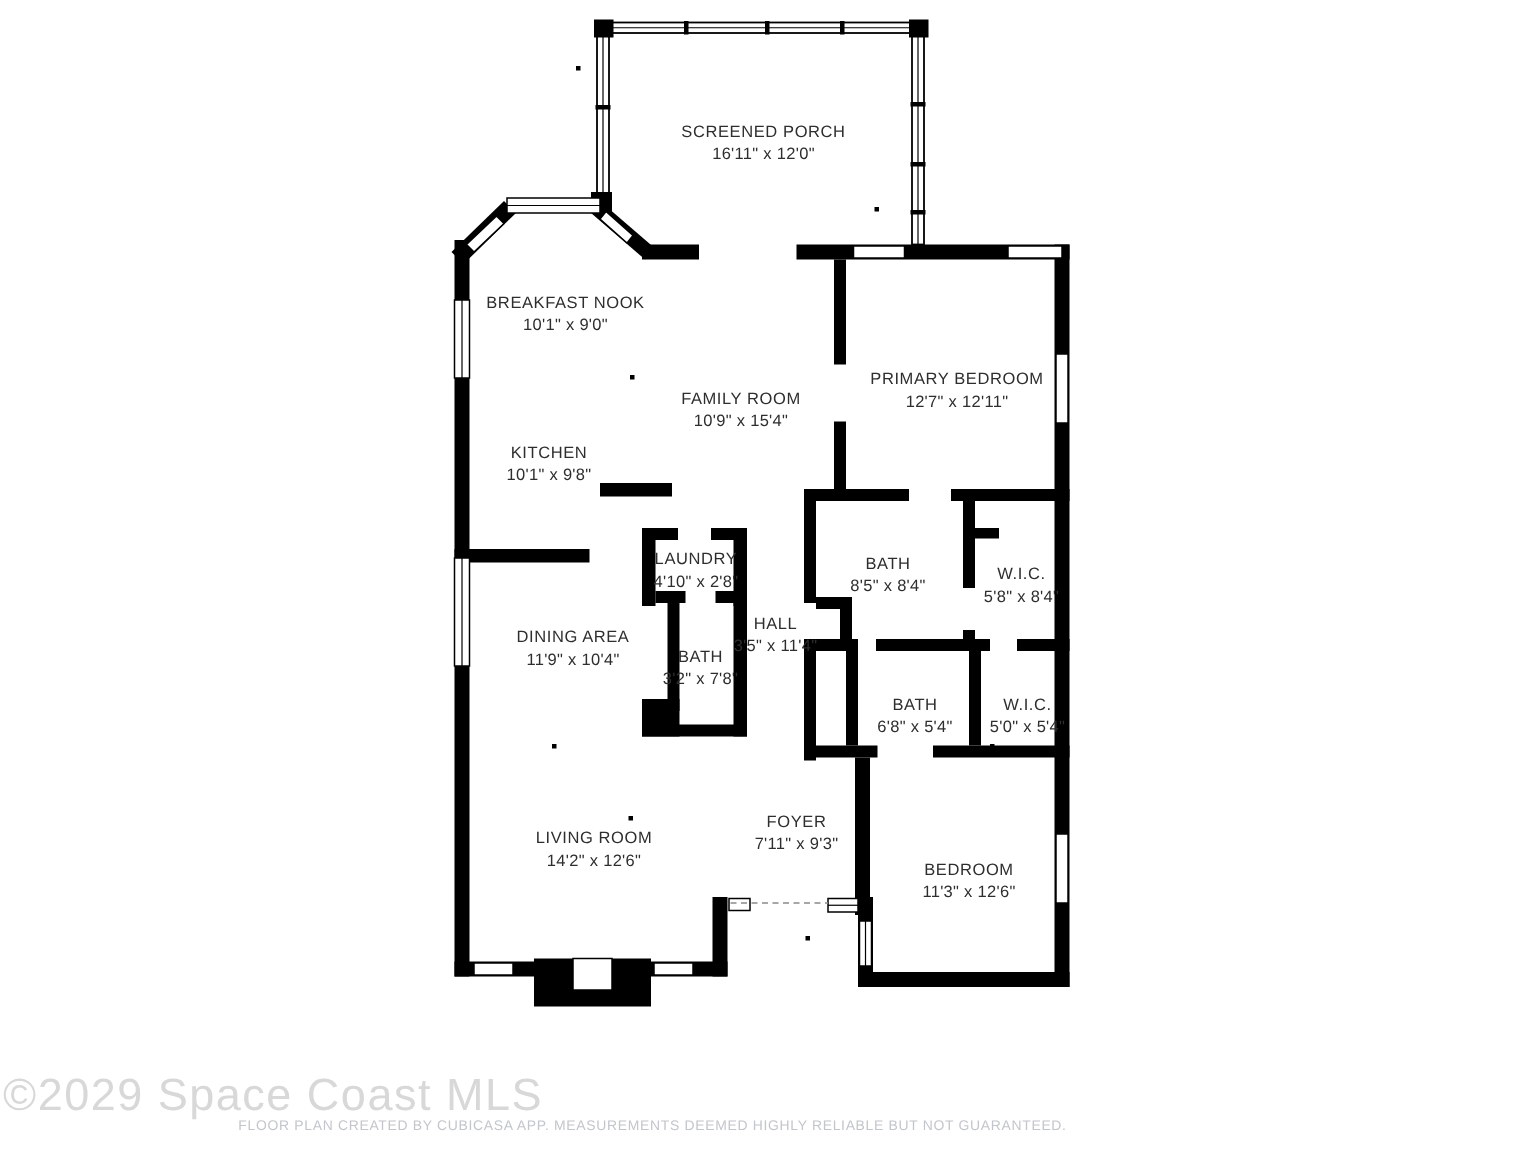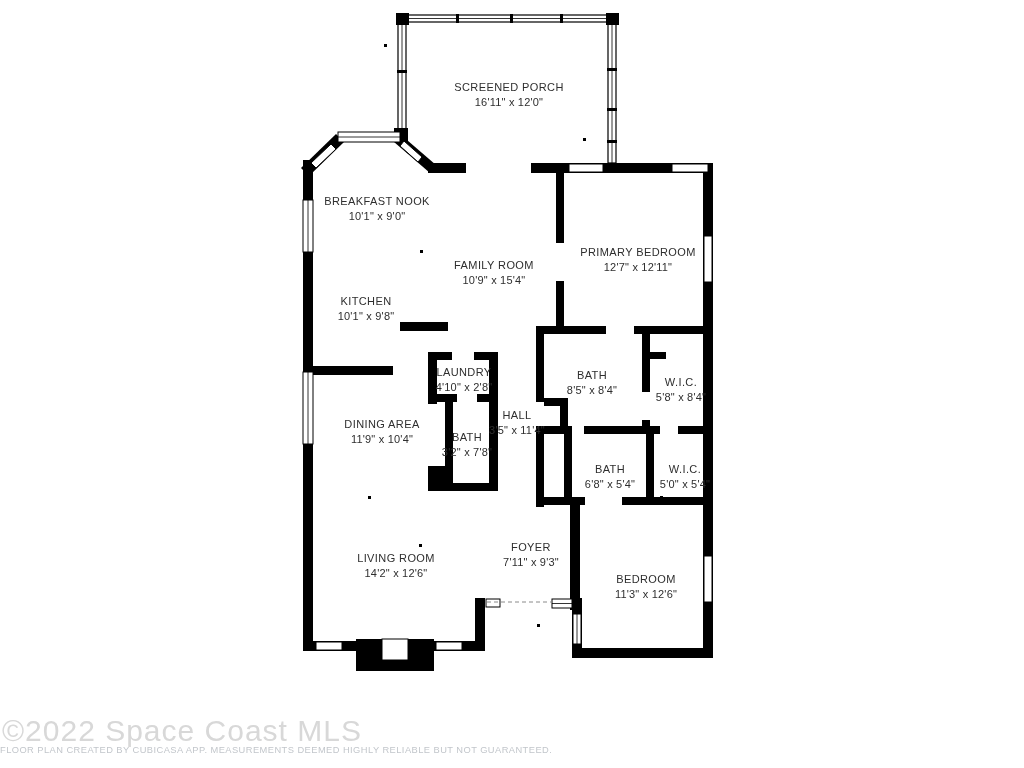--- a/index.html
+++ b/index.html
@@ -9,21 +9,21 @@
   .k{fill:#000;}
   .pw{fill:#fff;stroke:#000;stroke-width:1.2;}
   .w{fill:#fff;stroke:#000;stroke-width:1;}
   .wl{stroke:#000;stroke-width:0.8;}
   .room-name{font-family:"Liberation Sans",sans-serif;font-size:11px;fill:#2e2e2e;
              text-anchor:middle;letter-spacing:0.4px;}
   .room-dims{font-family:"Liberation Sans",sans-serif;font-size:11px;fill:#2e2e2e;
              text-anchor:middle;letter-spacing:0.2px;}
   #watermark{position:absolute;left:2px;top:714px;font-size:30px;letter-spacing:1px;
              color:#d8d8d8;white-space:nowrap;}
-  #footer-note{position:absolute;left:0;top:745px;width:870px;text-align:left;
+  #footer-note{position:absolute;left:0;top:745px;width:870px;text-align:center;
              font-size:9.3px;letter-spacing:0.45px;color:#c2c6cb;white-space:nowrap;}
 </style>
 </head>
 <body>
 
 <svg id="plan-svg" viewBox="0 0 1024 768" width="1024" height="768">
   <defs>
     <pattern id="hatch" width="8" height="8" patternUnits="userSpaceOnUse">
       <path d="M0 8 L8 0" stroke="#000" stroke-width="1.1"></path>
     </pattern>
@@ -200,14 +200,14 @@
       <text x="685" y="488" class="room-dims">5'0" x 5'4"</text>
       <text x="396" y="562" class="room-name">LIVING ROOM</text>
       <text x="396" y="577" class="room-dims">14'2" x 12'6"</text>
       <text x="531" y="551" class="room-name">FOYER</text>
       <text x="531" y="566" class="room-dims">7'11" x 9'3"</text>
       <text x="646" y="583" class="room-name">BEDROOM</text>
       <text x="646" y="598" class="room-dims">11'3" x 12'6"</text>
     </g>
 </svg>
 
-<div id="watermark">©2022 Space Coast MLS</div>
+<div id="watermark">©2029 Space Coast MLS</div>
 <div id="footer-note">FLOOR PLAN CREATED BY CUBICASA APP. MEASUREMENTS DEEMED HIGHLY RELIABLE BUT NOT GUARANTEED.</div>
 
 </body></html>

